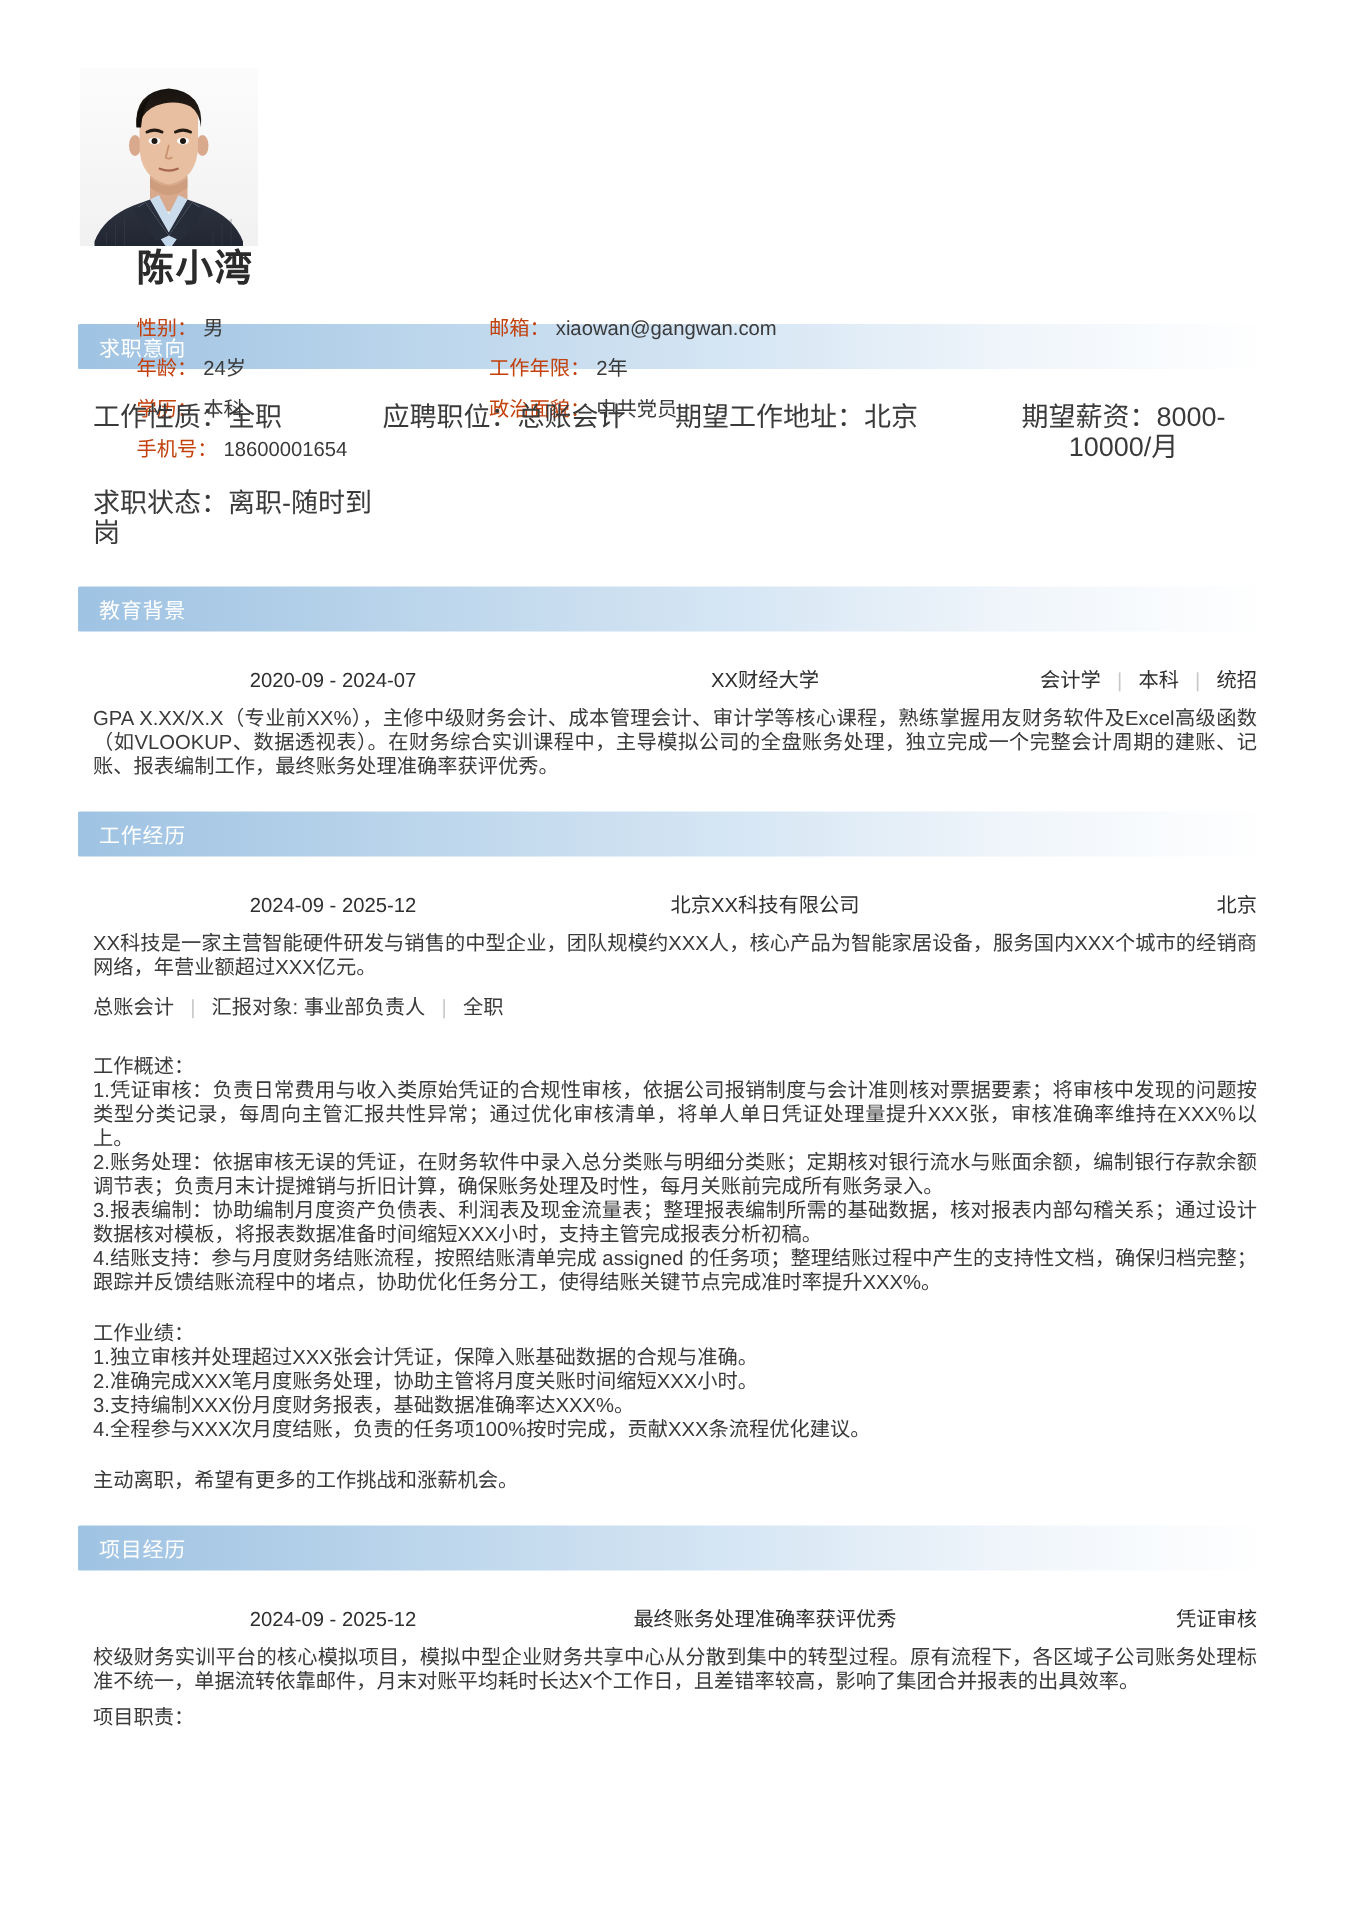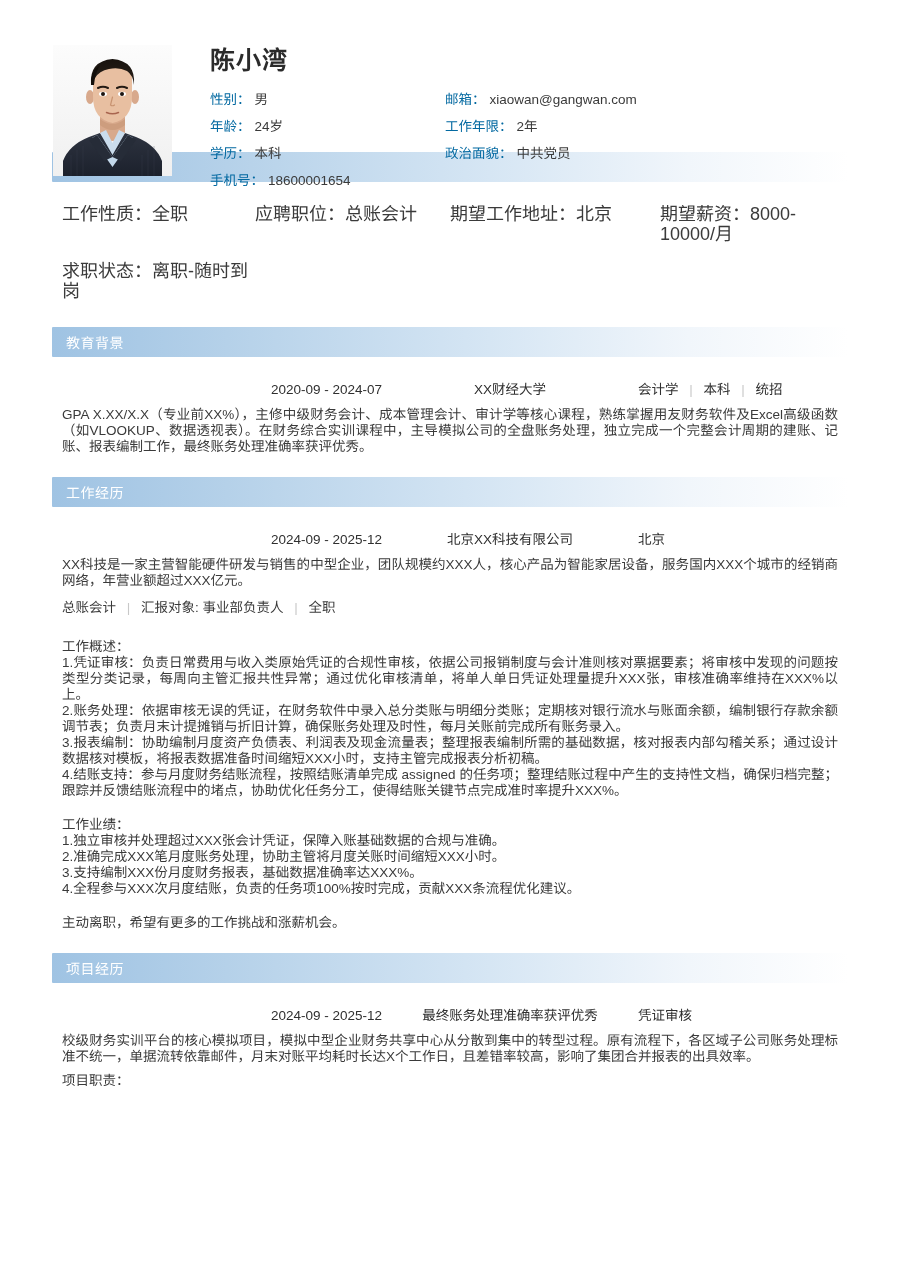--- a/index.html
+++ b/index.html
@@ -20,21 +20,22 @@
     padding: 0;
     position: relative;
     overflow: hidden;
   }
 
   
   .header {
     display: flex;
     align-items: flex-start;
     padding: 45px 52px 0 53px;
-    height: 152px;
+    height: 216px;
+    flex-direction: column;
   }
   .photo-wrap {
     width: 119px;
     height: 131px;
     flex: 0 0 119px;
     overflow: hidden;
     background: #ffffff;
     position: relative;
   }
   .photo-svg { display: block; width: 119px; height: 131px; }
@@ -56,21 +57,21 @@
     display: grid;
     grid-template-columns: 235px 1fr;
     row-gap: 9px;
   }
   .info-item {
     font-size: 13.5px;
     color: #3a3a3a;
     line-height: 18px;
     white-space: nowrap;
   }
-  .info-item .lbl { color: #0369a1; }
+  .info-item .lbl { color: #c2410c; }
   .info-item .val { color: #3a3a3a; margin-left: 4px; }
 
   
   .section { padding: 0 52px; }
   .sec-bar {
     height: 30px;
     margin: 0 0 0 0;
     background: linear-gradient(to right, #9fc3e3 0%, #b5d1e9 22%, #d6e6f4 55%, #f1f6fb 80%, #ffffff 100%);
     display: flex;
     align-items: center;
@@ -87,23 +88,23 @@
   .sec-body { padding: 0 10px 0 10px; }
 
   
   .entry-head {
     display: flex;
     align-items: baseline;
     font-size: 13.5px;
     color: #2f2f2f;
     padding-top: 21px;
   }
-  .eh-left   { flex: 0 0 320px; text-align: right; }
+  .eh-left   { flex: 0 0 320px; text-align: center; }
   .eh-mid    { flex: 1; text-align: center; }
-  .eh-right  { flex: 0 0 200px; text-align: left; }
+  .eh-right  { flex: 0 0 200px; text-align: right; }
 
   .pipe {
     color: #c8c8c8;
     padding: 0 7px;
     font-weight: normal;
   }
 
   
   .para {
     font-size: 13.5px;
@@ -126,21 +127,21 @@
     display: flex;
     font-size: 18px;
     color: #3a3a3a;
     line-height: 20px;
   }
   .intent-row.r1 { padding-top: 22px; }
   .intent-row.r2 { padding-top: 17px; }
   .ic1 { flex: 0 0 193px; }
   .ic2 { flex: 0 0 195px; }
   .ic3 { flex: 0 0 210px; }
-  .ic4 { flex: 1; }
+  .ic4 { flex: 1; text-align: center; }
 
   .spacer-8 { height: 8px; }
   .spacer-14 { height: 14px; }
   .spacer-18 { height: 18px; }
   .spacer-22 { height: 22px; }
   .spacer-26 { height: 26px; }
 </style>
 </head>
 <body>
 

